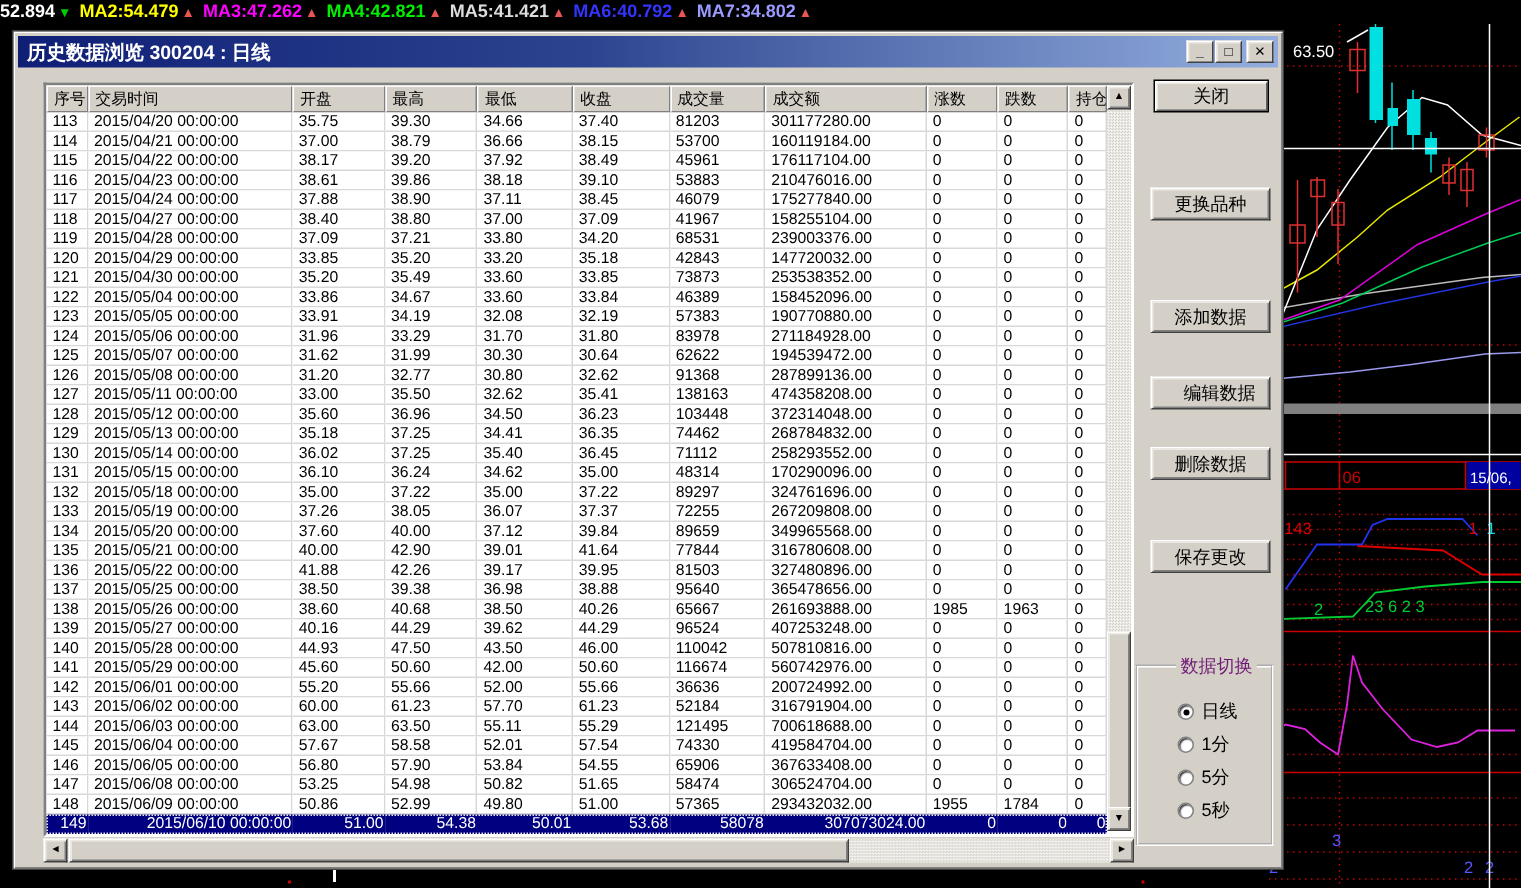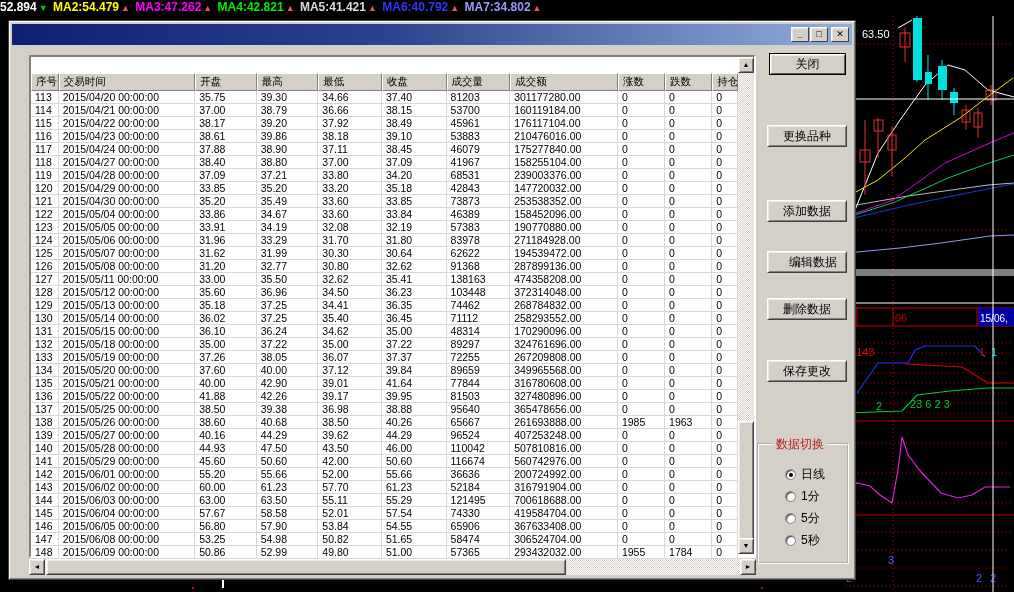--- a/index.html
+++ b/index.html
@@ -30,21 +30,21 @@
              background:#d4d0c8; border:1px solid; border-color:#fff #404040 #404040 #fff;
              box-shadow: inset 1px 1px 0 #ece9e2;
              font-size:9px; font-weight:bold; color:#000; text-align:center;
              line-height:13px; vertical-align:top; cursor:default; }
   .win-btn.close { margin-left:3px; }
 
   
   .table-wrap { position:absolute; left:20px; top:34px; width:727px; height:503px;
                 background:#fff; border:2px solid; border-color:#808080 #fff #fff #808080; }
   table.grid { border-collapse:separate; border-spacing:0; table-layout:fixed;
-               width:707px; font-size:10.5px; color:#000;margin-top:16px; }
+               width:707px; font-size:10.5px; color:#000; }
   .grid th { height:18px; background:#d4d0c8; font-weight:normal; text-align:left;
              padding:0 0 0 4px; border:1px solid; border-color:#fff #808080 #808080 #fff;
              overflow:hidden; white-space:nowrap; }
   .grid td { height:13px; line-height:12px; padding:0 0 0 4px;
              border-right:1px solid #d8d8d8; border-bottom:1px solid #d8d8d8;
              overflow:hidden; white-space:nowrap; background:#fff; }
   .grid th:nth-child(1){width:27px;}  .grid th:nth-child(2){width:133px;}
   .grid th:nth-child(3){width:60px;}  .grid th:nth-child(4){width:60px;}
   .grid th:nth-child(5){width:62px;}  .grid th:nth-child(6){width:63px;}
   .grid th:nth-child(7){width:62px;}  .grid th:nth-child(8){width:105px;}
@@ -75,22 +75,22 @@
   .act-btn { position:absolute; left:758px; width:80px; height:22px;
              background:#d4d0c8; border:1px solid; border-color:#fff #404040 #404040 #fff;
              box-shadow: inset 1px 1px 0 #ece9e2, inset -1px -1px 0 #808080;
              font-size:12px; color:#000; text-align:center; line-height:20px; cursor:default; }
   .act-btn.default { left:760px; width:77px; border:1px solid #000;
              box-shadow: inset 1px 1px 0 #fff, inset -1px -1px 0 #606060, inset 2px 2px 0 #ece9e2; }
 
   
   .groupbox { position:absolute; left:748px; top:422px; width:92px; height:121px;
               border:2px groove #ffffff; }
-  .groupbox .legend { position:absolute; left:14px; top:-9px; background:#d4d0c8;
-              padding:0 3px; font-size:12px; color:#b91c1c; }
+  .groupbox .legend { position:absolute; left:25px; top:-9px; background:#d4d0c8;
+              padding:0 3px; font-size:12px; color:#701a75; }
   .radio-row { position:absolute; left:26px; height:14px; font-size:12px; color:#000;
                line-height:13px; white-space:nowrap; cursor:default; }
   .radio-dot { display:inline-block; width:11px; height:11px; border-radius:50%;
                background:#fff; border:1px solid #808080;
                box-shadow: inset 1px 1px 1px #404040; vertical-align:-2px; margin-right:5px;
                position:relative; }
   .radio-row.checked .radio-dot::after { content:""; position:absolute; left:2.5px; top:2.5px;
                width:4px; height:4px; border-radius:50%; background:#000; }
 
   
@@ -212,20 +212,21 @@
   <line x1="147" y1="0" x2="147" y2="576" stroke="#ffffff"></line>
   <line x1="0" y1="83" x2="168" y2="83" stroke="#ffffff"></line>
 </svg>
 
 <div class="b-tick"></div>
 <div class="b-dot" style="left:192px; top:587px;"></div>
 <div class="b-dot" style="left:761px; top:587px;"></div>
 
 <div class="dialog">
   <div class="titlebar">
+    <span>历史数据浏览 300204 : 日线</span>
     <span class="win-btns">
       <span class="win-btn">_</span><span class="win-btn">□</span><span class="win-btn close">✕</span>
     </span>
   </div>
 
   <div class="table-wrap">
     <table class="grid">
       <thead>
           <tr id="grid-head">
             <th>序号</th>

